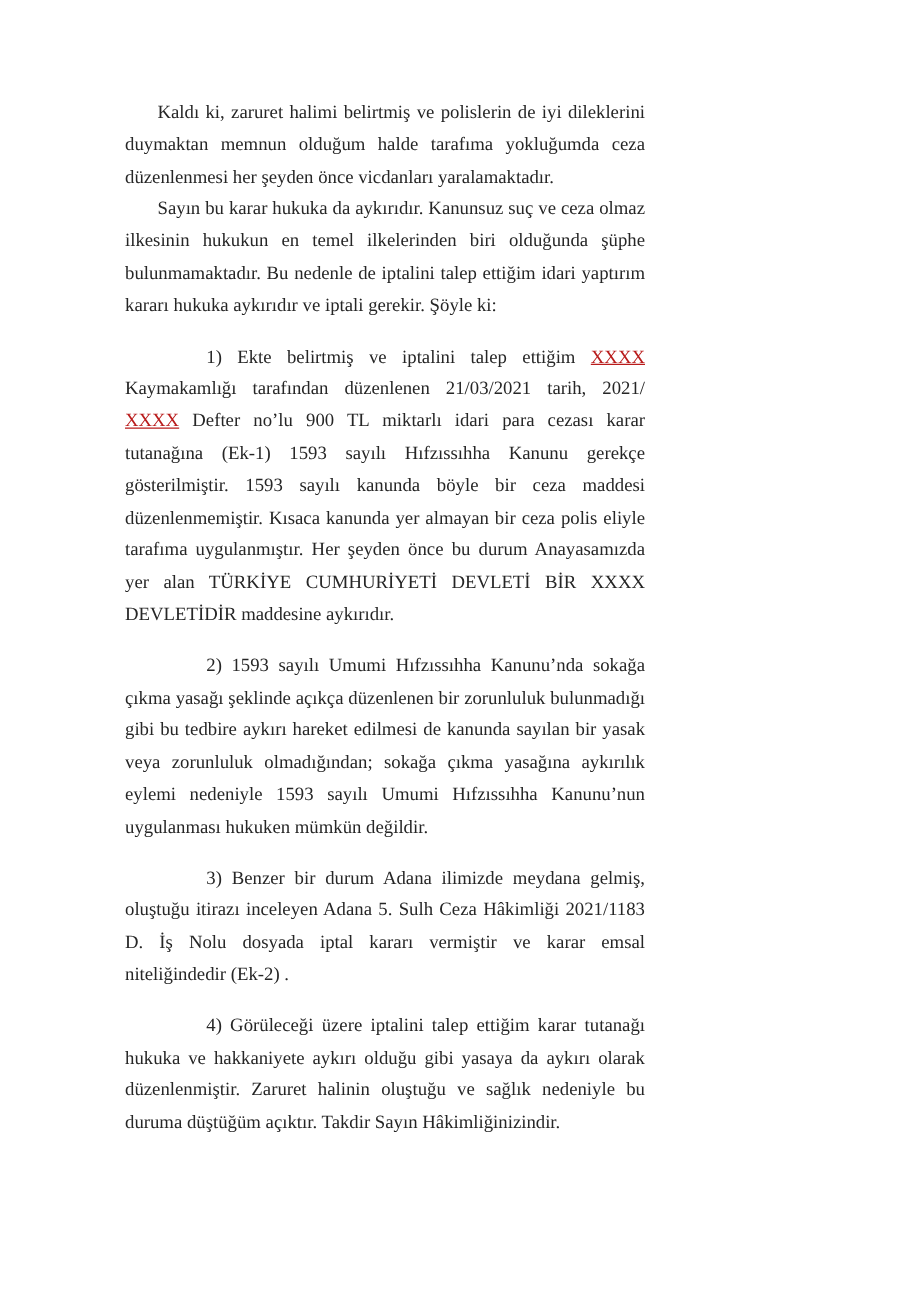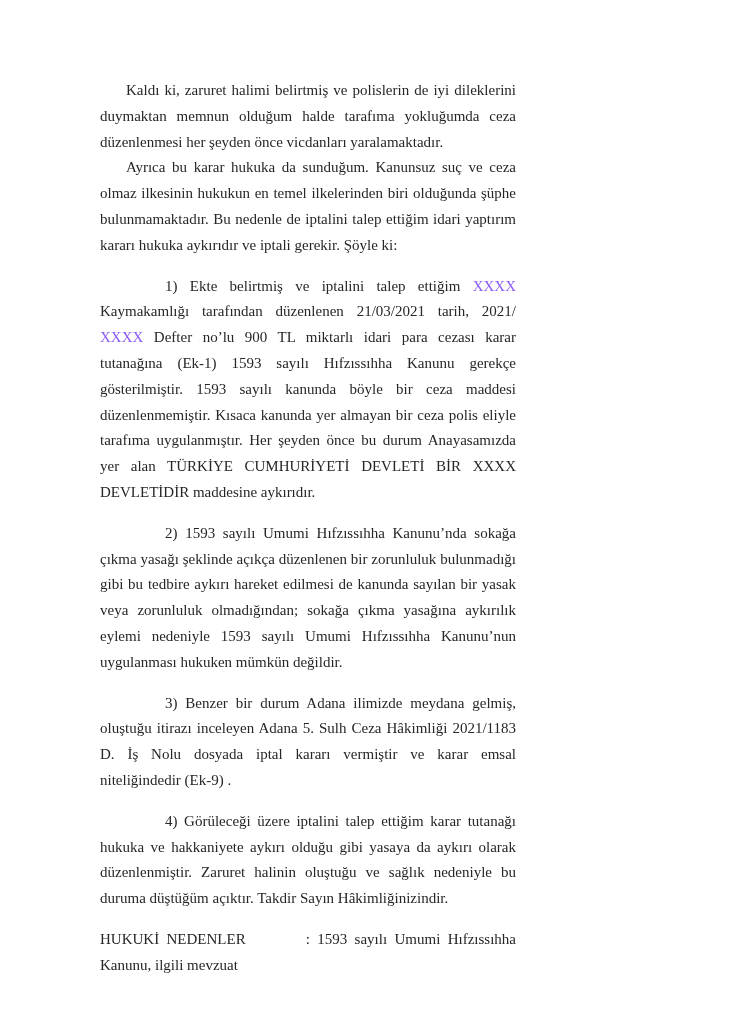--- a/index.html
+++ b/index.html
@@ -22,37 +22,37 @@
     overflow: hidden;
   }
   .para {
     margin: 0;
     text-align: justify;
   }
   .ind-sm { text-indent: 26px; }
   .ind-lg { text-indent: 65px; }
   .gap    { margin-top: 15px; }
   .b { font-weight: 400; }
-  .r { color: #8b5cf6; }
+  .r { color: #b91c1c; text-decoration: underline; }
   .tab {
     display: inline-block;
     width: 60px;
   }
 </style>
 </head>
 <body>
 
 <div class="page">
 
   <p class="para ind-sm">
     <span>Kaldı ki, zaruret halimi belirtmiş ve polislerin de iyi dileklerini duymaktan memnun olduğum halde tarafıma yokluğumda ceza düzenlenmesi her şeyden önce vicdanları yaralamaktadır.</span>
   </p>
 
   <p class="para ind-sm">
-    <span>Ayrıca bu karar hukuka da sunduğum. </span>
+    <span>Sayın bu karar hukuka da aykırıdır. </span>
     <span class="b">Kanunsuz suç ve ceza olmaz ilkesinin</span>
     <span> hukukun en temel ilkelerinden biri olduğunda şüphe bulunmamaktadır. Bu nedenle de iptalini talep ettiğim idari yaptırım kararı hukuka aykırıdır ve iptali gerekir. </span>
     <span class="b">Şöyle ki:</span>
   </p>
 
   <p class="para ind-lg gap">
     <span class="b">1)</span>
     <span> Ekte belirtmiş ve iptalini talep ettiğim </span>
     <span class="r">XXXX</span>
     <span> Kaymakamlığı tarafından düzenlenen 21/03/2021 tarih, 2021/</span>
@@ -67,27 +67,24 @@
   <p class="para ind-lg gap">
     <span class="b">2)</span>
     <span> 1593 sayılı Umumi Hıfzıssıhha Kanunu’nda sokağa çıkma yasağı şeklinde açıkça düzenlenen bir zorunluluk bulunmadığı gibi bu tedbire aykırı hareket edilmesi de kanunda sayılan bir yasak veya zorunluluk olmadığından; sokağa çıkma yasağına aykırılık eylemi nedeniyle 1593 sayılı Umumi Hıfzıssıhha Kanunu’nun uygulanması hukuken mümkün değildir.</span>
   </p>
 
   <p class="para ind-lg gap">
     <span class="b">3)</span>
     <span> Benzer bir durum Adana ilimizde meydana gelmiş, oluştuğu itirazı inceleyen </span>
     <span class="b">Adana 5. Sulh Ceza Hâkimliği 2021/1183 D. İş Nolu dosyada iptal kararı vermiştir</span>
     <span> ve karar emsal niteliğindedir</span>
-    <span class="b">(Ek-9)</span>
+    <span class="b">(Ek-2)</span>
     <span>.</span>
   </p>
 
   <p class="para ind-lg gap">
     <span class="b">4)</span>
     <span> Görüleceği üzere iptalini talep ettiğim karar tutanağı hukuka ve hakkaniyete aykırı olduğu gibi yasaya da aykırı olarak düzenlenmiştir. Zaruret halinin oluştuğu ve sağlık nedeniyle bu duruma düştüğüm açıktır. Takdir Sayın Hâkimliğinizindir.</span>
   </p>
 
-  <p class="para gap">
-    <span class="b">HUKUKİ NEDENLER</span><span class="tab"></span><span>: 1593 sayılı Umumi Hıfzıssıhha Kanunu, ilgili mevzuat</span>
-  </p>
 
 
 </div>
 
 </body></html>

